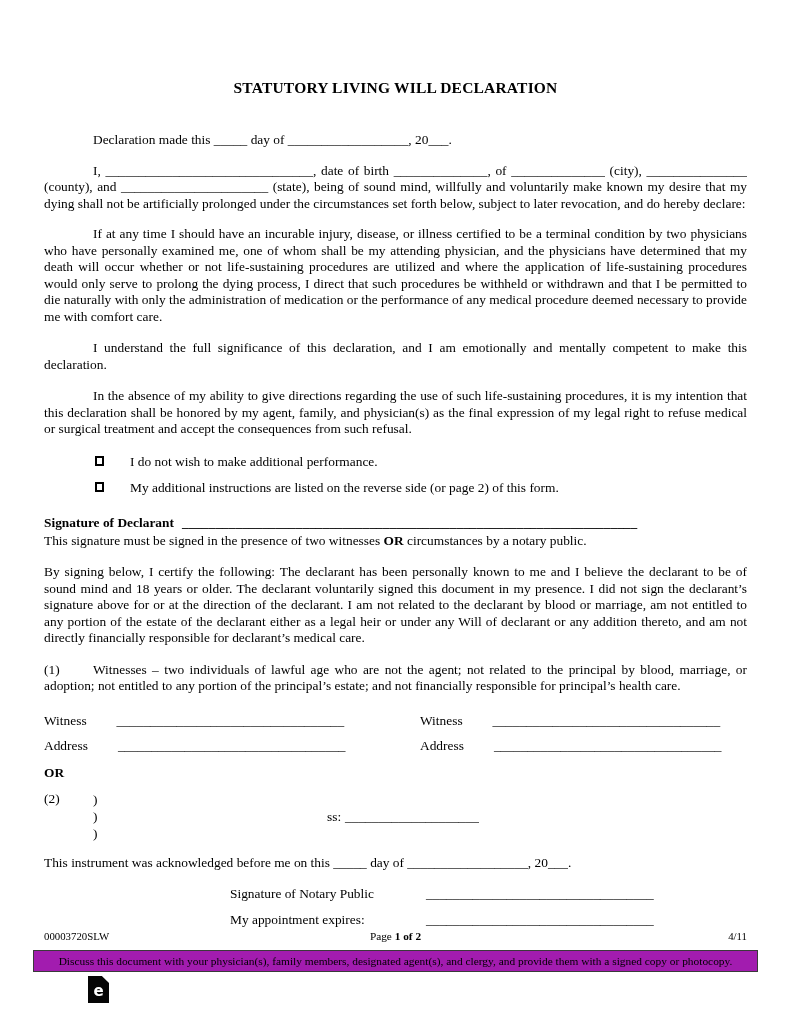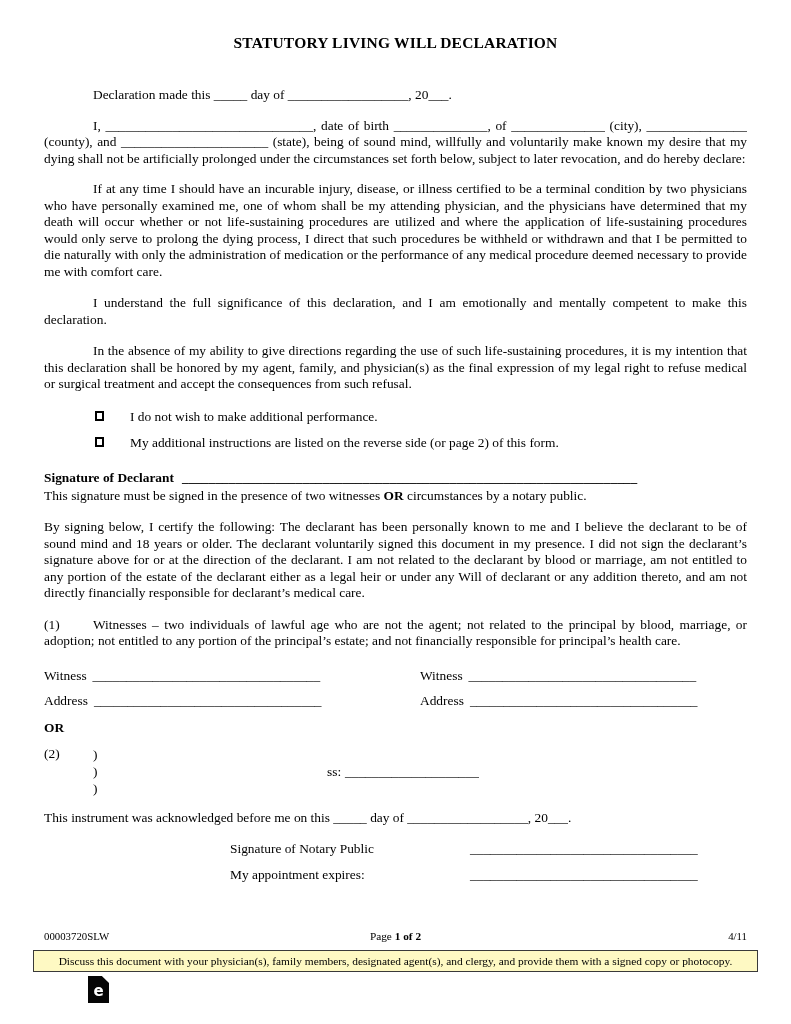--- a/index.html
+++ b/index.html
@@ -1,57 +1,57 @@
 <!DOCTYPE html>
 <html><head>
 <meta charset="utf-8">
 <style>
   html,body { margin:0; padding:0; background:#ffffff; }
   body { width:791px; height:1024px; font-family:"Liberation Serif", serif; color:#000; }
   .page { position:relative; width:791px; height:1024px; overflow:hidden; background:#fff; }
-  .content { padding:26px 44px 0 44px; }
+  .content { padding:26px 44px 0 44px;margin-top:45px; }
 
   h1.title { font-size:15.5px; font-weight:bold; text-align:center; margin:8px 0 35px 0; letter-spacing:.2px; }
 
   p.body { font-size:13.4px; line-height:16.5px; text-align:justify; margin:0 0 14px 0; }
   p.body.sp { margin-bottom:15px; }
   .indent { text-indent:49px; }
   .num { display:inline-block; width:49px; text-indent:0; }
 
   .cb-row { margin:0 0 9px 51px; display:flex; align-items:center; font-size:13.4px; line-height:17px; }
   .cb-row.last { margin-bottom:18px; }
   .cb { flex:none; width:5px; height:6px; border:2.6px solid #000; margin-right:26px; background:#fff; }
 
   .sig-row { display:flex; align-items:baseline; font-size:13.4px; line-height:17px; margin-bottom:2px;font-weight:bold; }
   .sig-row .lbl { flex:none; margin-right:8px; }
   .blank { white-space:nowrap; letter-spacing:0; }
   .note { font-size:13.4px; font-style:italic; line-height:16.5px; margin:0 0 15px 0; }
 
   .wit-grid { display:grid; grid-template-columns:376px auto; row-gap:8px; font-size:13.4px; line-height:17px; margin-bottom:10px; }
-  .wit-cell { display:flex; align-items:center; }
+  .wit-cell { display:flex; align-items:center;gap:24px; }
   .wit-cell .lbl { flex:none; margin-right:6px; }
 
   .or-sep { font-size:13.4px; font-weight:bold; line-height:17px; margin:0 0 10px 0; }
 
   .venue { display:flex; font-size:13.4px; margin-bottom:13px; }
   .venue .num { flex:none; }
   .venue-grid { display:grid; grid-template-columns:234px 18px auto; line-height:17px; }
   .venue-grid span { display:block; }
 
   .ack { margin-left:49px; margin-bottom:15px; text-indent:0; }
 
-  .nrow { display:flex; align-items:baseline; margin-left:186px; margin-bottom:9px; font-size:13.4px; line-height:17px;gap:44px; }
+  .nrow { display:flex; align-items:baseline; margin-left:186px; margin-bottom:9px; font-size:13.4px; line-height:17px; }
   .nrow .nlabel { flex:none; width:196px; }
 
   .footer-row { position:absolute; top:930px; left:44px; right:44px; display:flex; align-items:baseline; font-size:10.8px; }
   .f-left { flex:1; text-align:left; }
   .f-center { flex:1; text-align:center; font-size:11.3px; }
   .f-right { flex:1; text-align:right; }
 
-  .notice-box { position:absolute; top:950px; left:33px; right:33px; border:1.5px solid #3a3a3a; background:#fef9c3; text-align:center; font-size:11.4px; line-height:18px; padding:1px 0; }
+  .notice-box { position:absolute; top:950px; left:33px; right:33px; border:1.5px solid #3a3a3a; background:#a21caf; text-align:center; font-size:11.4px; line-height:18px; padding:1px 0; }
 
   .logo { position:absolute; top:976px; left:88px; width:21px; height:27px; background:#050505; clip-path:polygon(0 0, 66% 0, 100% 26%, 100% 100%, 0 100%); display:flex; align-items:center; justify-content:center; }
   .logo-e { color:#fff; font-family:"DejaVu Sans", sans-serif; font-weight:bold; font-size:15px; line-height:1; margin-top:3px; }
 </style>
 </head>
 <body>
 
 <div class="page">
   <div class="content">
 

